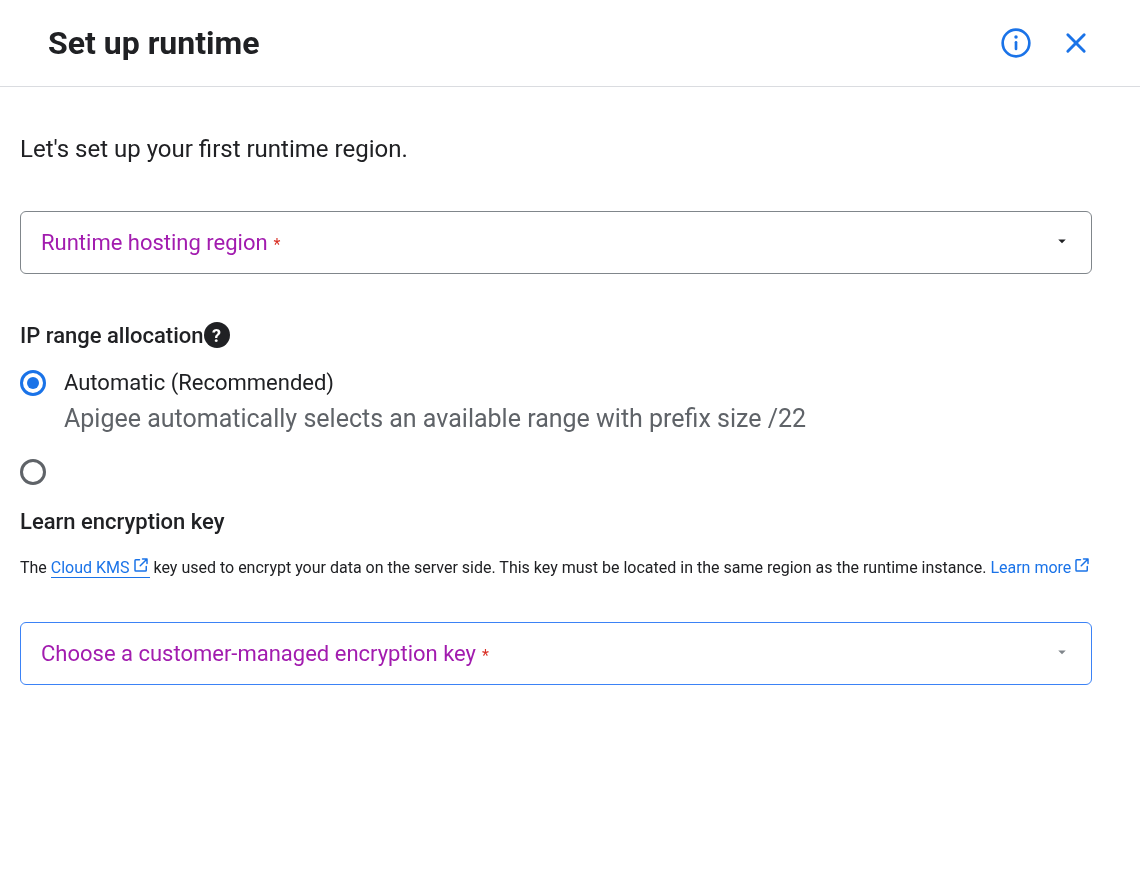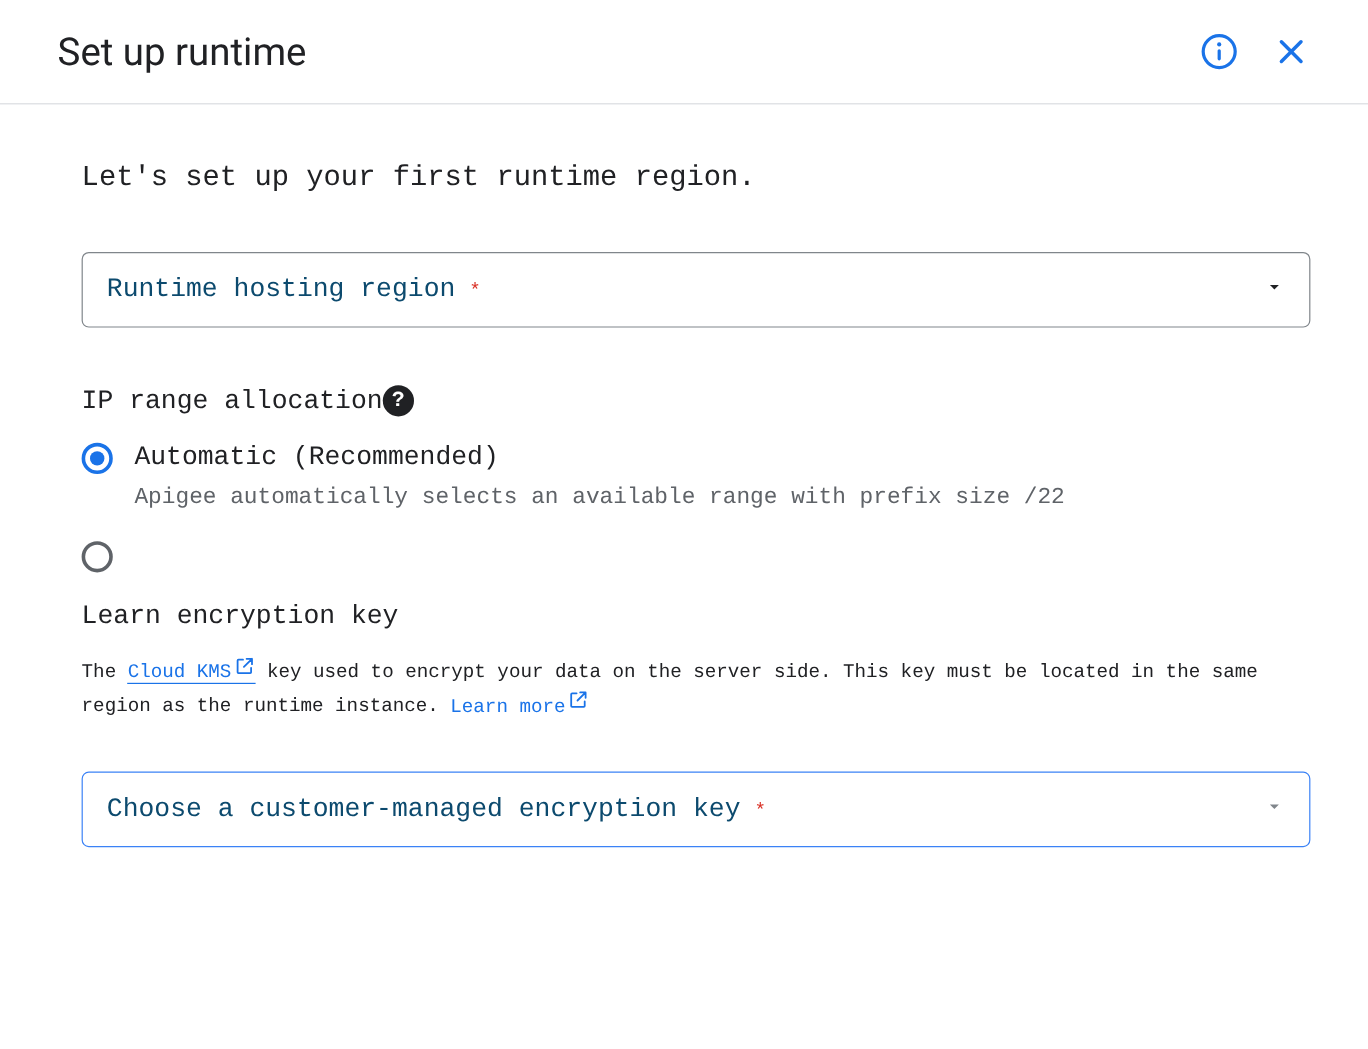--- a/index.html
+++ b/index.html
@@ -11,21 +11,21 @@
 }
 .header {
   display: flex;
   align-items: center;
   justify-content: space-between;
   padding: 24px 48px 24px 48px;
   border-bottom: 1px solid #dadce0;
 }
 .header h1 {
   font-size: 32px;
-  font-weight: 400;
+  font-weight: 700;
   color: #202124;
 }
 .header-actions {
   display: flex;
   align-items: center;
   gap: 28px;
 }
 .icon-info {
   width: 32px;
   height: 32px;
@@ -39,22 +39,21 @@
   width: 32px;
   height: 32px;
   cursor: pointer;
   display: flex;
   align-items: center;
   justify-content: center;
 }
 .icon-close svg { width: 28px; height: 28px; }
 
 .content {
-  padding: 48px 48px 32px 68px;
-  font-family: Liberation Mono, monospace;
+  padding: 48px 48px 32px 20px;
 }
 .intro {
   font-size: 24px;
   color: #202124;
   font-weight: 400;
   margin-bottom: 48px;
 }
 .select-field {
   border: 1px solid #80868b;
   border-radius: 6px;
@@ -63,21 +62,21 @@
   align-items: center;
   justify-content: space-between;
   cursor: pointer;
   margin-bottom: 48px;
 }
 .select-field.light {
   border: 1px solid #3b82f6;
 }
 .select-label {
   font-size: 22px;
-  color: #0c4a6e;
+  color: #a21caf;
   text-align: center;
 }
 .required {
   color: #d93025;
   margin-left: 2px;
 }
 .dropdown-arrow svg {
   width: 18px;
   height: 18px;
 }
@@ -132,21 +131,21 @@
   height: 12px;
   background: #1a73e8;
   border-radius: 50%;
 }
 .radio-label {
   font-size: 22px;
   color: #202124;
   line-height: 1.35;
 }
 .radio-desc {
-  font-size: 19px;
+  font-size: 25px;
   color: #5f6368;
   margin-top: 6px;
 }
 .desc-text {
   font-size: 16px;
   color: #202124;
   line-height: 1.7;
   margin-bottom: 40px;
 }
 .link {

